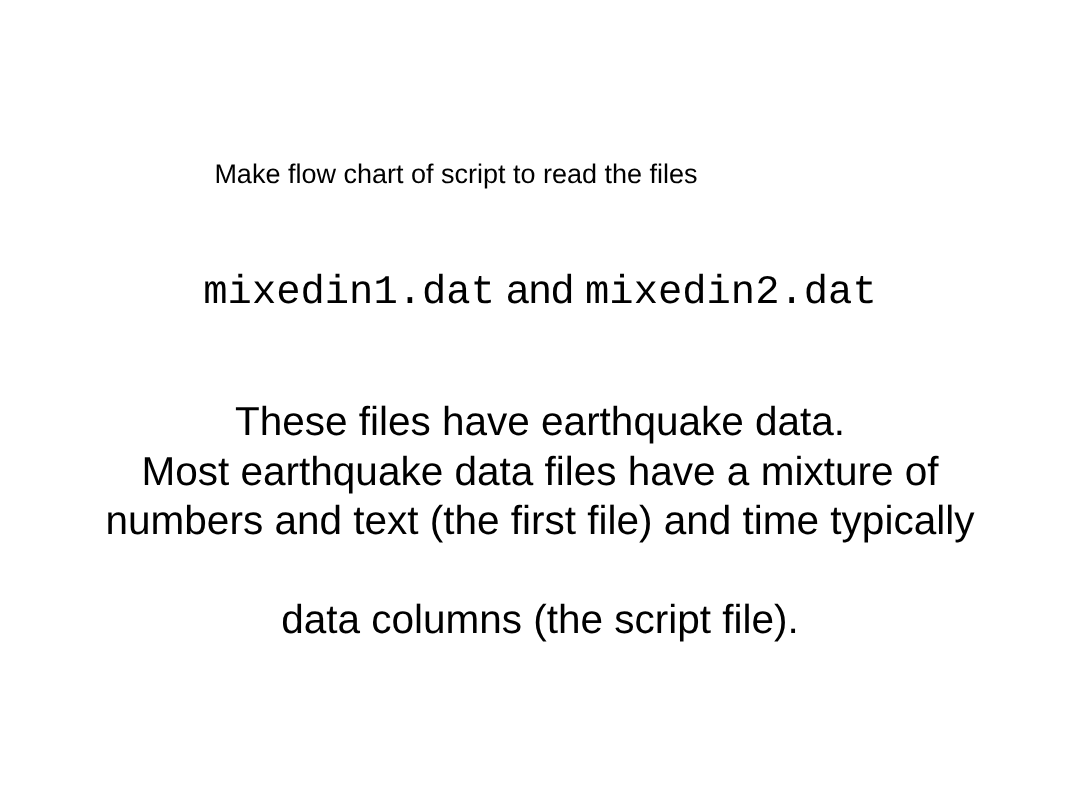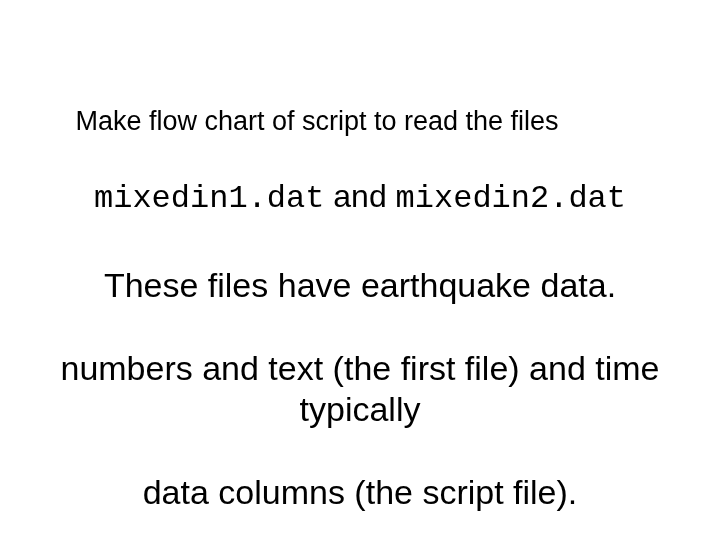--- a/index.html
+++ b/index.html
@@ -13,62 +13,62 @@
   }
   .slide {
     width: 720px;
     height: 540px;
     position: relative;
     box-sizing: border-box;
   }
   .line1 {
     position: absolute;
     top: 106px;
-    left: 13px;
+    left: 0;
     width: 608px;
     text-align: center;
-    font-size: 27px;
+    font-size: 18px;
     letter-spacing: 0px;
   }
   .line2 {
     position: absolute;
     top: 178px;
     left: 0;
     width: 720px;
     text-align: center;
-    font-size: 32px;
+    font-size: 27px;
   }
   .mono {
     font-family: "Courier New", Courier, monospace;
     letter-spacing: 0px;
   }
   .para {
     position: absolute;
     top: 265px;
     left: 0;
     width: 720px;
     text-align: center;
-    font-size: 34px;
+    font-size: 27px;
     line-height: 1.22;
   }
 </style>
 </head>
 <body>
 
 <div class="slide">
 
   <div class="line1">
     <span>Make flow chart of script to read the files</span>
   </div>
 
   <div class="line2">
     <span class="mono">mixedin1.dat</span><span> and </span><span class="mono">mixedin2.dat</span>
   </div>
 
   <div class="para">
     <span>These files have earthquake data.</span><br>
-    <br>
+    <span>Most earthquake data files have a mixture of</span><br>
     <span>numbers and text (the first file) and time typically</span><br>
     <br>
     <span>data columns (the script file).</span>
   </div>
 
 </div>
 
 </body></html>

